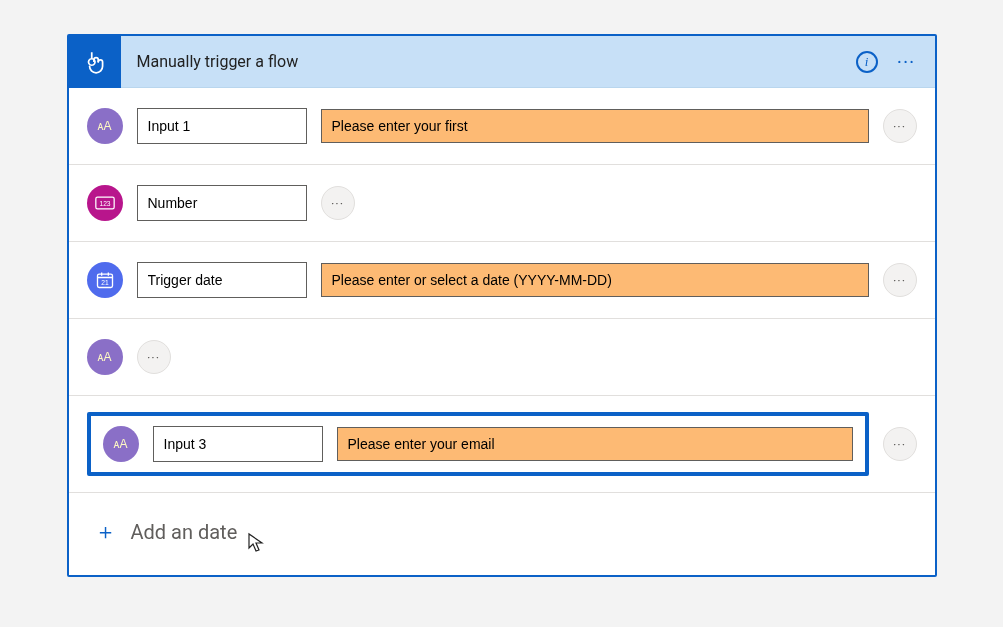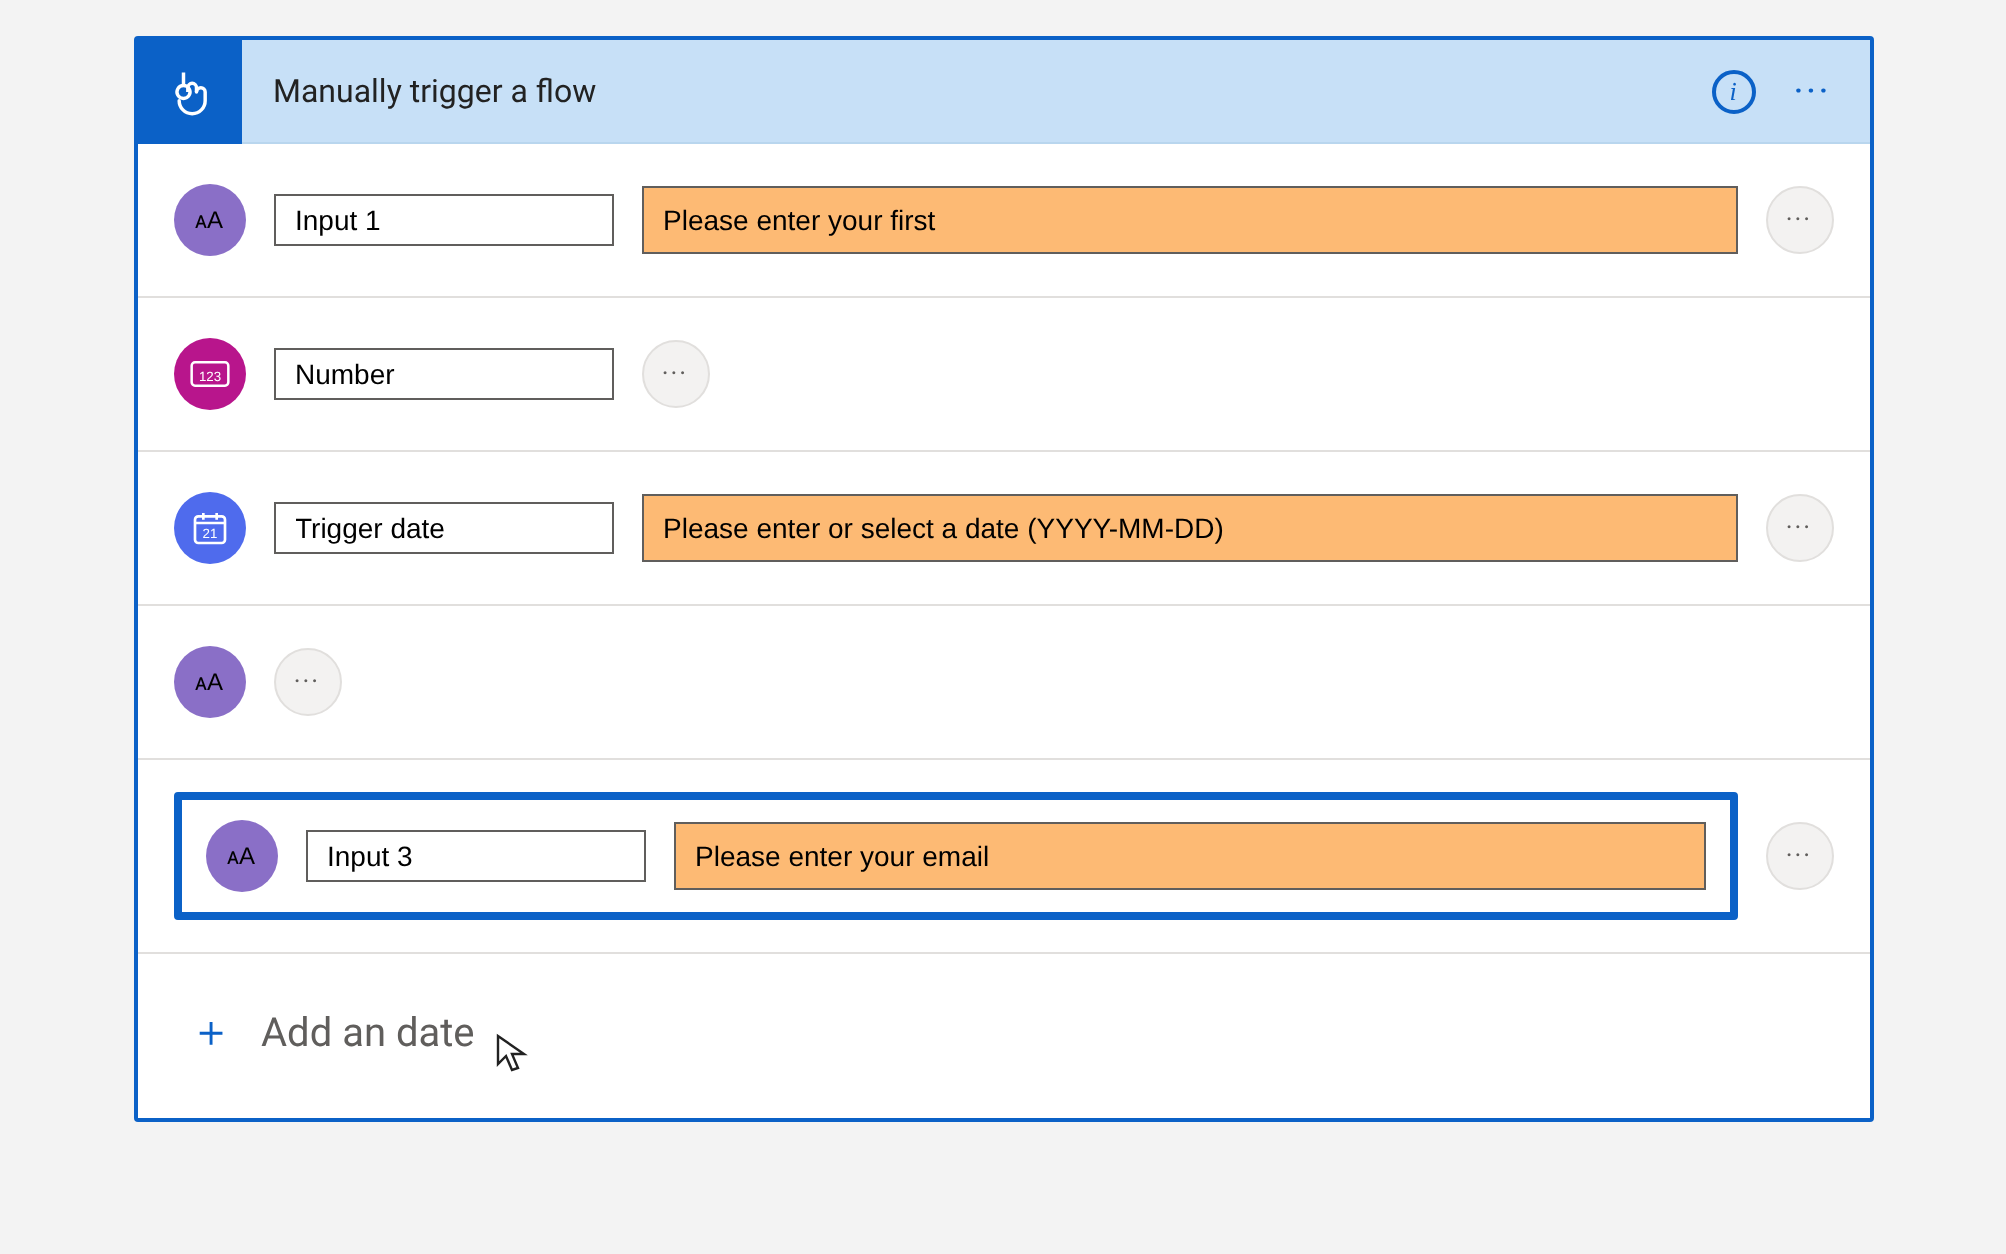--- a/index.html
+++ b/index.html
@@ -6,21 +6,21 @@
   body {
     margin: 0;
     padding: 18px;
     background: #f3f3f3;
     font-family: "Segoe UI", -apple-system, Roboto, sans-serif;
     font-size: 14px;
     color: #323130;
   }
   .card {
     width: 870px;
-    margin: 0 auto;
+    margin: 16px auto;
     background: #fff;
     border: 2px solid #0b61c7;
     border-radius: 2px;
     overflow: hidden;
   }
   
   .hdr {
     display: flex;
     align-items: center;
     background: #c7e0f7;
@@ -55,31 +55,31 @@
   .row {
     display: flex;
     align-items: center;
     padding: 20px 18px;
     gap: 14px;
   }
   .type-circle {
     width: 36px; height: 36px;
     border-radius: 50%;
     display: flex; align-items: center; justify-content: center;
-    color: #000000;
+    color: #fef9c3;
     flex: 0 0 36px;
     font-size: 12px;
     font-family: "Segoe UI", sans-serif;
   }
   .tc-text   { background: #8a6fc7; }
   .tc-number { background: #b8158c; }
   .tc-date   { background: #4f6bed; }
   .name-box {
     width: 170px;
-    height: 26px;
+    height: 36px;
     border: 1px solid #605e5c;
     padding: 6px 10px;
     font-size: 14px;
     background: #fff;
   }
   .ph-box {
     flex: 1;
     height: 34px;
     border: 1px solid #605e5c;
     padding: 6px 10px;

